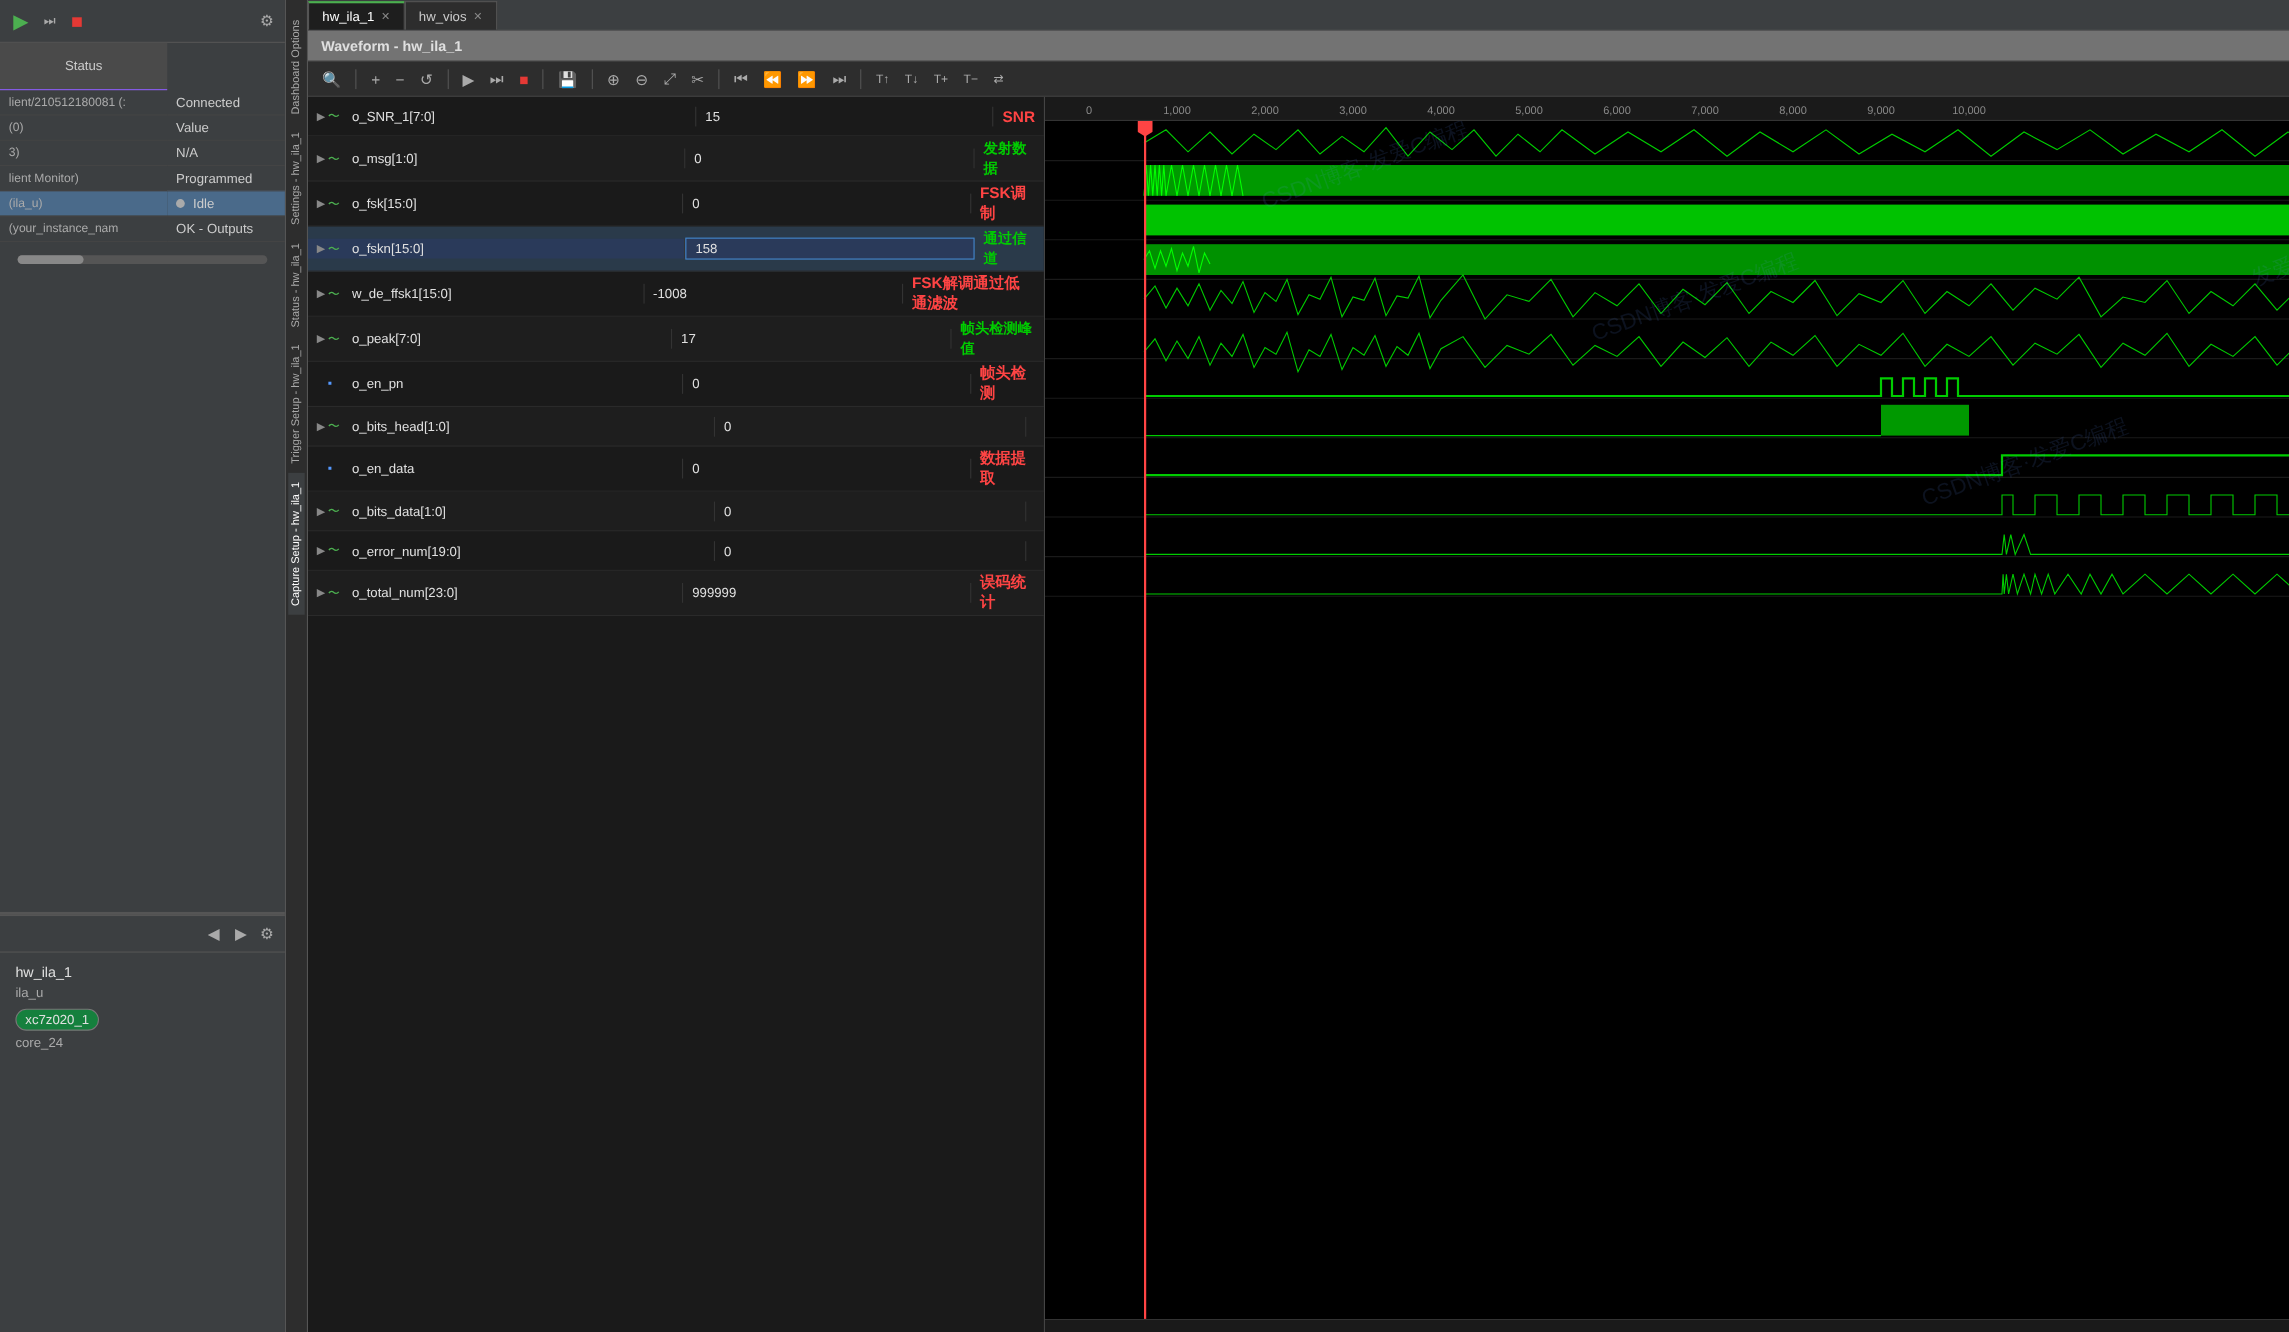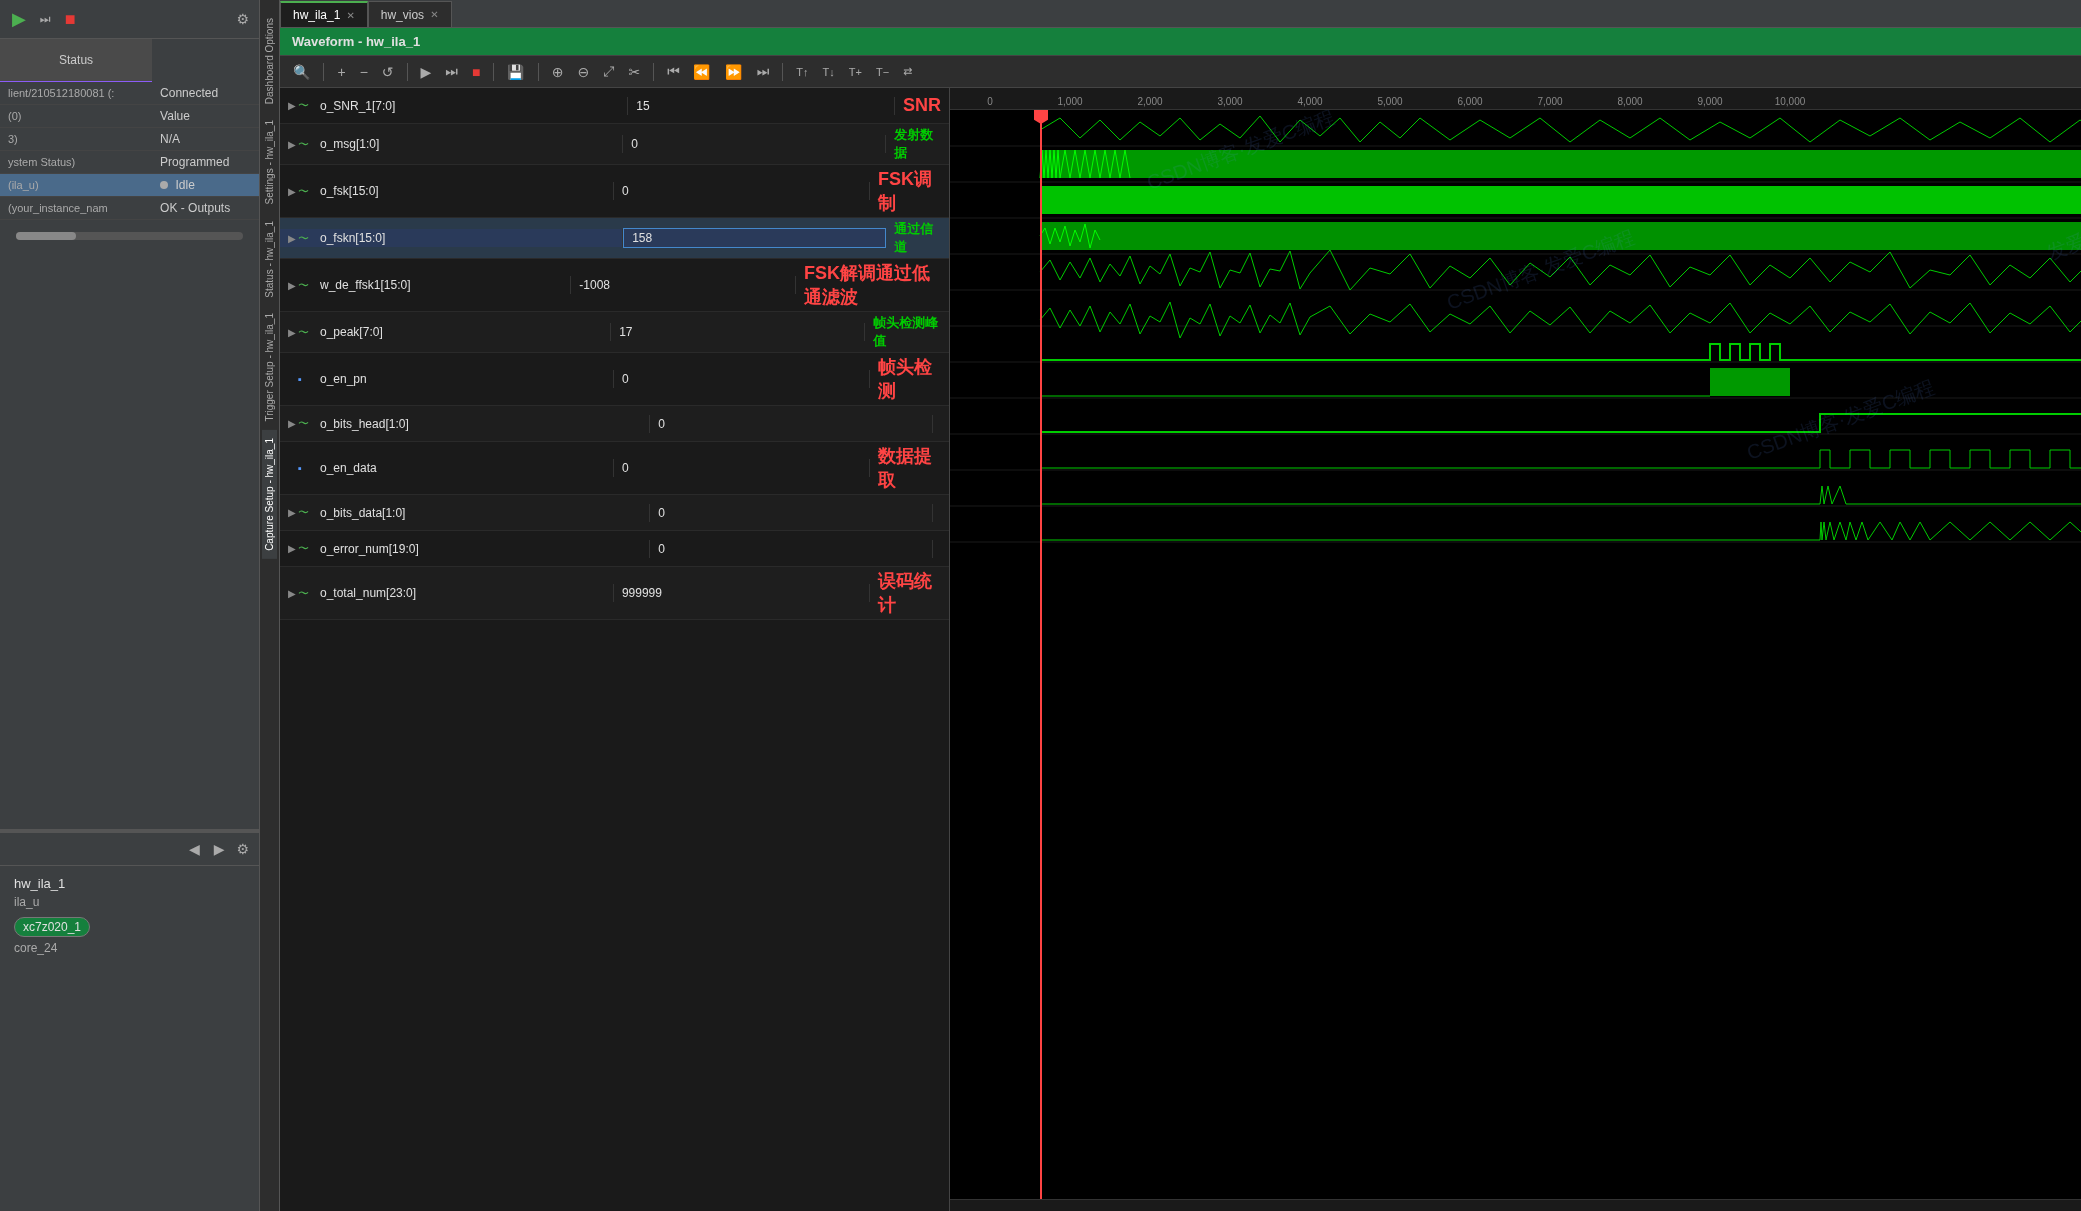--- a/index.html
+++ b/index.html
@@ -45,21 +45,21 @@
     .main-panel { flex: 1; display: flex; flex-direction: column; background: #1e1e1e; }
 
     
     .tab-bar { display: flex; background: #3c3f41; border-bottom: 1px solid #555; height: 28px; align-items: flex-end; }
     .tab { display: flex; align-items: center; padding: 4px 12px; background: #2d2d2d; border: 1px solid #555; border-bottom: none; color: #ccc; font-size: 12px; cursor: pointer; gap: 6px; height: 26px; }
     .tab.active { background: #1e1e1e; color: #fff; border-top: 2px solid #4caf50; }
     .tab-close { color: #888; font-size: 10px; cursor: pointer; }
 
     
     .waveform-container { flex: 1; display: flex; flex-direction: column; }
-    .waveform-header { padding: 6px 12px; background: #15803d; border-bottom: 1px solid #444; font-size: 13px; color: #e0e0e0; font-weight: bold; }
+    .waveform-header { padding: 6px 12px; background: #737373; border-bottom: 1px solid #444; font-size: 13px; color: #e0e0e0; font-weight: bold; }
 
     
     .waveform-toolbar { display: flex; align-items: center; padding: 4px 8px; background: #2d2d2d; border-bottom: 1px solid #444; gap: 4px; }
     .wt-btn { background: none; border: none; cursor: pointer; color: #aaa; font-size: 14px; padding: 3px 5px; border-radius: 2px; }
     .wt-sep { width: 1px; height: 18px; background: #555; margin: 0 4px; }
 
     
     .ila-status { padding: 4px 12px; background: #2d2d2d; border-bottom: 1px solid #444; font-size: 12px; color: #ccc; }
 
     
@@ -71,21 +71,21 @@
     .signal-row { display: flex; align-items: center; border-bottom: 1px solid #2a2a2a; min-height: 36px; }
     .signal-row:nth-child(even) { background: #1e1e1e; }
     .signal-row.highlighted { background: #2a3a4a; }
     .signal-expand { width: 14px; color: #888; font-size: 10px; cursor: pointer; flex-shrink: 0; padding-left: 4px; }
     .signal-icon { width: 18px; color: #4caf50; font-size: 11px; flex-shrink: 0; }
     .signal-icon.blue { color: #5599ff; }
     .signal-name { flex: 1; padding: 2px 4px; color: #e0e0e0; font-size: 12px; overflow: hidden; text-overflow: ellipsis; white-space: nowrap; min-width: 0; }
     .signal-name-col { display: flex; align-items: center; width: 380px; padding: 0 4px; border-right: 1px solid #333; }
     .signal-value-col { width: 290px; padding: 2px 8px; color: #e0e0e0; font-size: 12px; border-right: 1px solid #333; display: flex; align-items: center; }
     .signal-label { padding: 2px 8px; font-size: 12px; }
-    .label-red { color: #ff4444; font-weight: bold; font-size: 18px; }
+    .label-red { color: #ff4444; font-weight: bold; font-size: 14px; }
     .label-green { color: #00cc00; font-weight: bold; font-size: 13px; }
 
     
     .waveform-display { flex: 1; background: #000; overflow: hidden; position: relative; }
     .waveform-ruler { height: 22px; background: #1a1a1a; border-bottom: 1px solid #333; display: flex; align-items: flex-end; padding-bottom: 2px; overflow: hidden; }
     .ruler-label { color: #888; font-size: 10px; min-width: 80px; text-align: center; }
 
     
     .wf-hscroll { height: 12px; background: #1a1a1a; border-top: 1px solid #333; }
   </style>
@@ -116,21 +116,21 @@
         </tr>
         <tr>
           <td class="label">(0)</td>
           <td>Value</td>
         </tr>
         <tr>
           <td class="label">3)</td>
           <td>N/A</td>
         </tr>
         <tr>
-          <td class="label">ystem Status)</td>
+          <td class="label">lient Monitor)</td>
           <td>Programmed</td>
         </tr>
         <tr class="status-idle-row">
           <td class="label">(ila_u)</td>
           <td>
             <span class="idle-dot"></span>
             <span>Idle</span>
           </td>
         </tr>
         <tr>

